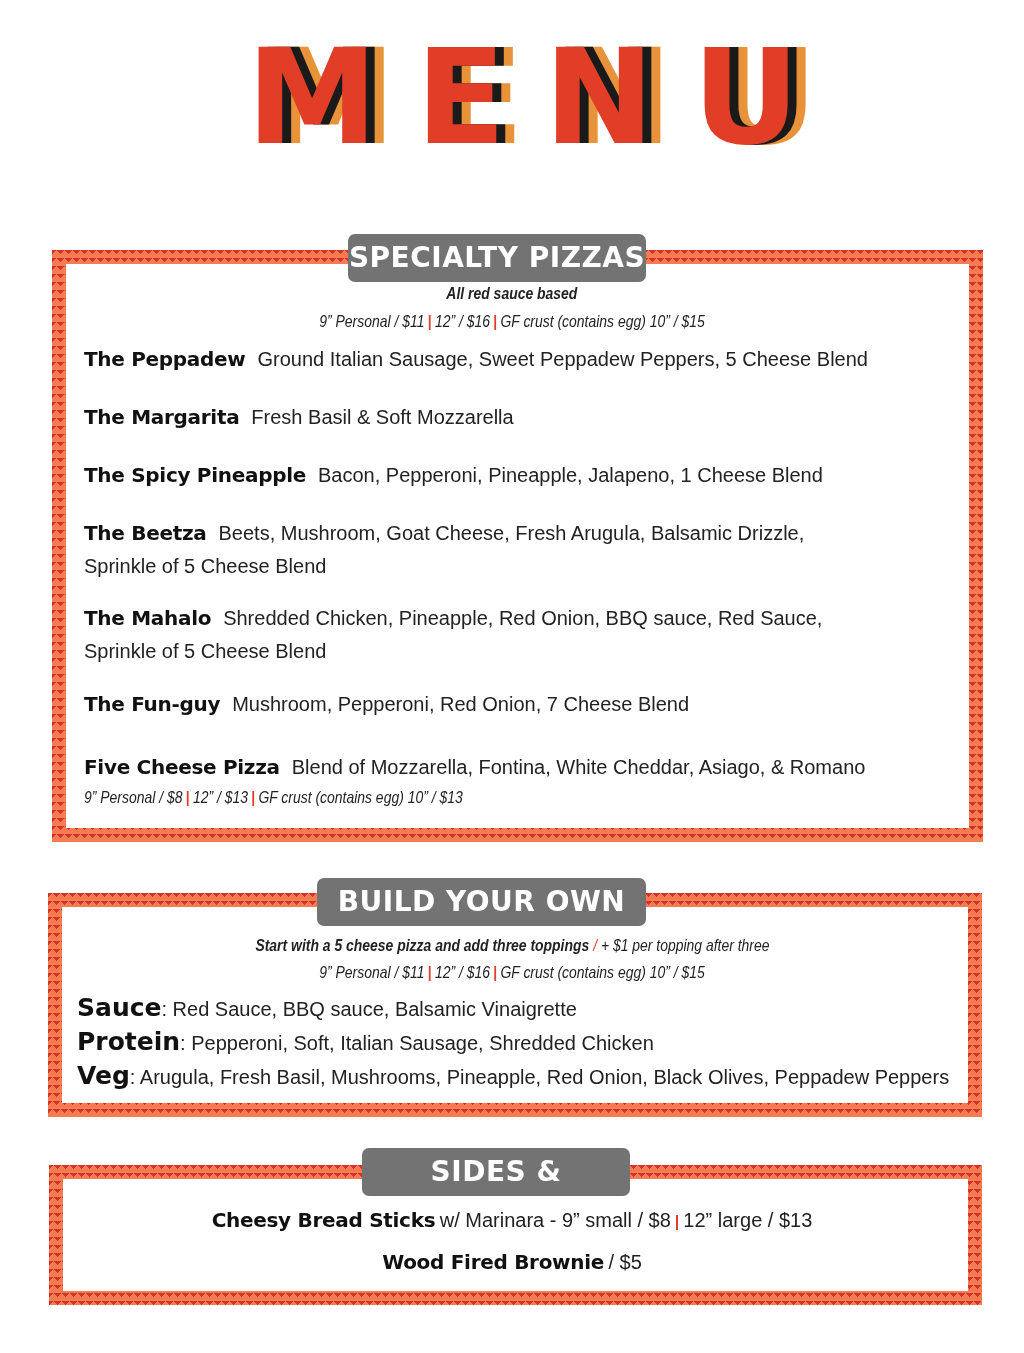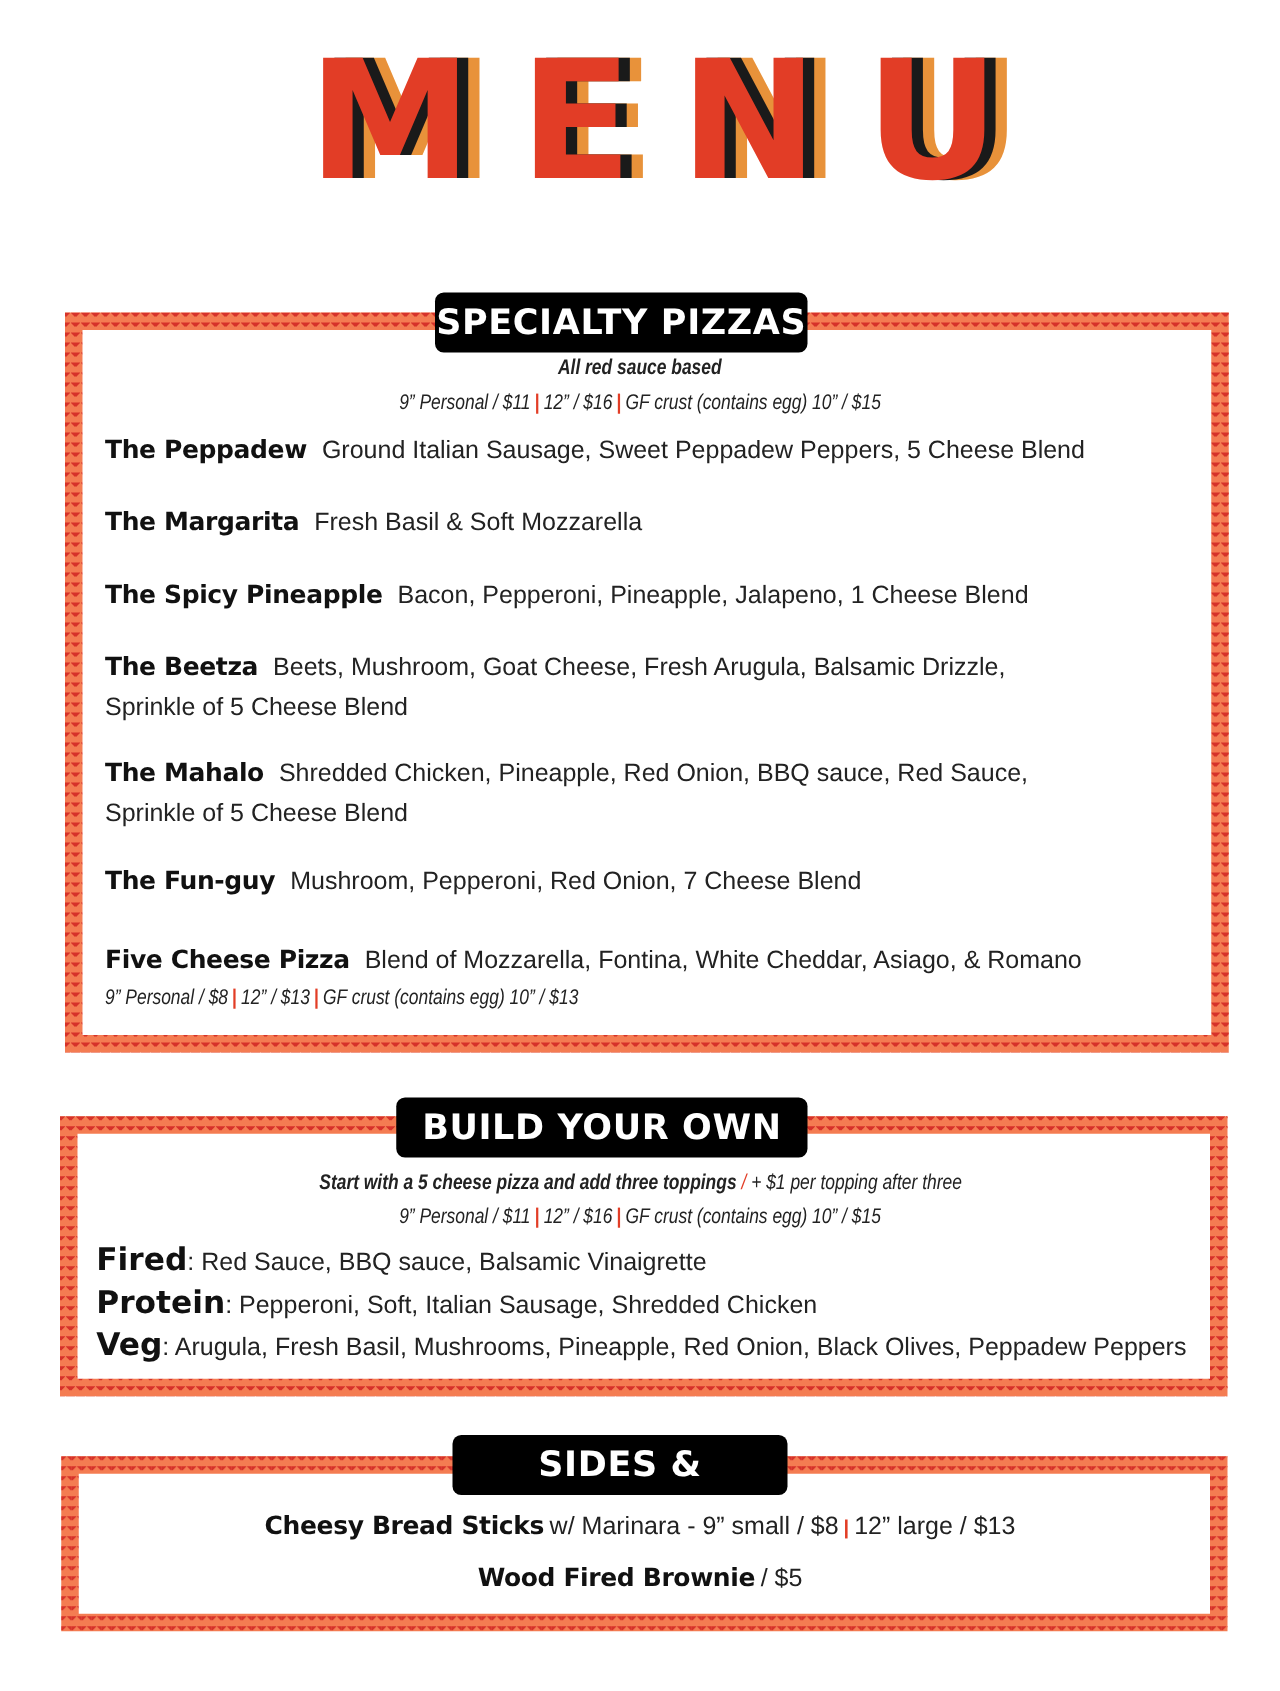--- a/index.html
+++ b/index.html
@@ -12,21 +12,21 @@
   
   .box { position:absolute; box-sizing:border-box; }
   .box .frame { position:absolute; inset:0;
     background-color:#f47c52;
     background-image:
       linear-gradient(135deg, #d6322a 25%, transparent 25%),
       linear-gradient(225deg, #d6322a 25%, transparent 25%);
     background-size:8px 8px; }
   .box .inner { position:absolute; background:#ffffff; }
 
-  .badge { position:absolute; background:#000000; color:#ffffff; border-radius:7px; font-family:"DejaVu Sans", sans-serif; font-weight:bold; text-align:center; letter-spacing:0.5px; }
+  .badge { position:absolute; background:#737373; color:#ffffff; border-radius:7px; font-family:"DejaVu Sans", sans-serif; font-weight:bold; text-align:center; letter-spacing:0.5px; }
 
   .line { position:absolute; white-space:nowrap; }
   .center { left:0; right:0; text-align:center; }
   .italic-note { font-family:"Liberation Sans", sans-serif; font-style:italic; font-size:17px; transform:scaleX(0.82); transform-origin:center; color:#222; }
   .sep { color:#e23d26; font-style:normal; font-weight:bold; padding:0 4px; }
 
   .item-name { font-family:"DejaVu Sans", sans-serif; font-weight:bold; font-size:20px; color:#111; letter-spacing:-0.3px; }
   .item-desc { font-family:"Liberation Sans", sans-serif; font-size:20px; color:#222; margin-left:12px; }
   .item-desc2 { font-family:"Liberation Sans", sans-serif; font-size:20px; color:#222; }
   .price-line { font-family:"Liberation Sans", sans-serif; font-style:italic; font-size:17px; color:#222; transform:scaleX(0.82); transform-origin:left; }
@@ -100,21 +100,21 @@
     <span>+ $1 per topping after three</span>
   </span>
 </div>
 <div class="line center" style="top:963px;">
   <span class="italic-note" style="display:inline-block;">
     <span>9” Personal  / $11</span><span class="sep">|</span><span>12” / $16</span><span class="sep">|</span><span>GF crust (contains egg) 10”  / $15</span>
   </span>
 </div>
 
 <div class="line" style="left:77px; top:993px;">
-  <span class="cat-label">Fired</span><span class="cat-items">: Red Sauce, BBQ sauce, Balsamic Vinaigrette</span>
+  <span class="cat-label">Sauce</span><span class="cat-items">: Red Sauce, BBQ sauce, Balsamic Vinaigrette</span>
 </div>
 <div class="line" style="left:77px; top:1027px;">
   <span class="cat-label">Protein</span><span class="cat-items">: Pepperoni, Soft, Italian Sausage, Shredded Chicken</span>
 </div>
 <div class="line" style="left:77px; top:1061px;">
   <span class="cat-label">Veg</span><span class="cat-items">: Arugula, Fresh Basil, Mushrooms, Pineapple, Red Onion, Black Olives, Peppadew Peppers</span>
 </div>
 
 <div class="box" style="left:49px; top:1165px; width:933px; height:140px;">
   <div class="frame"></div>

